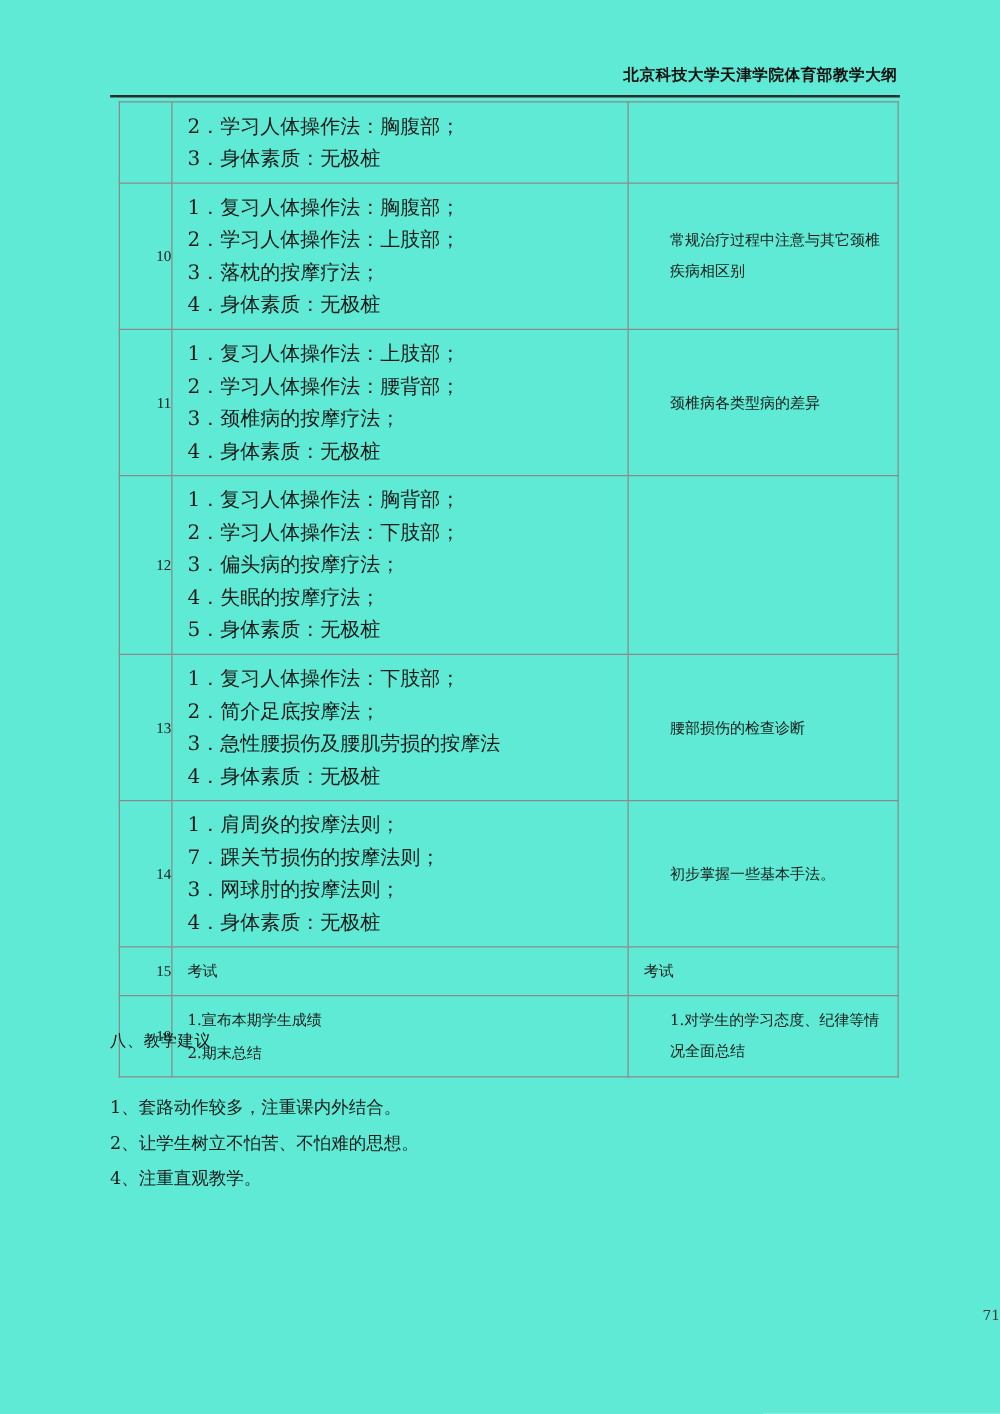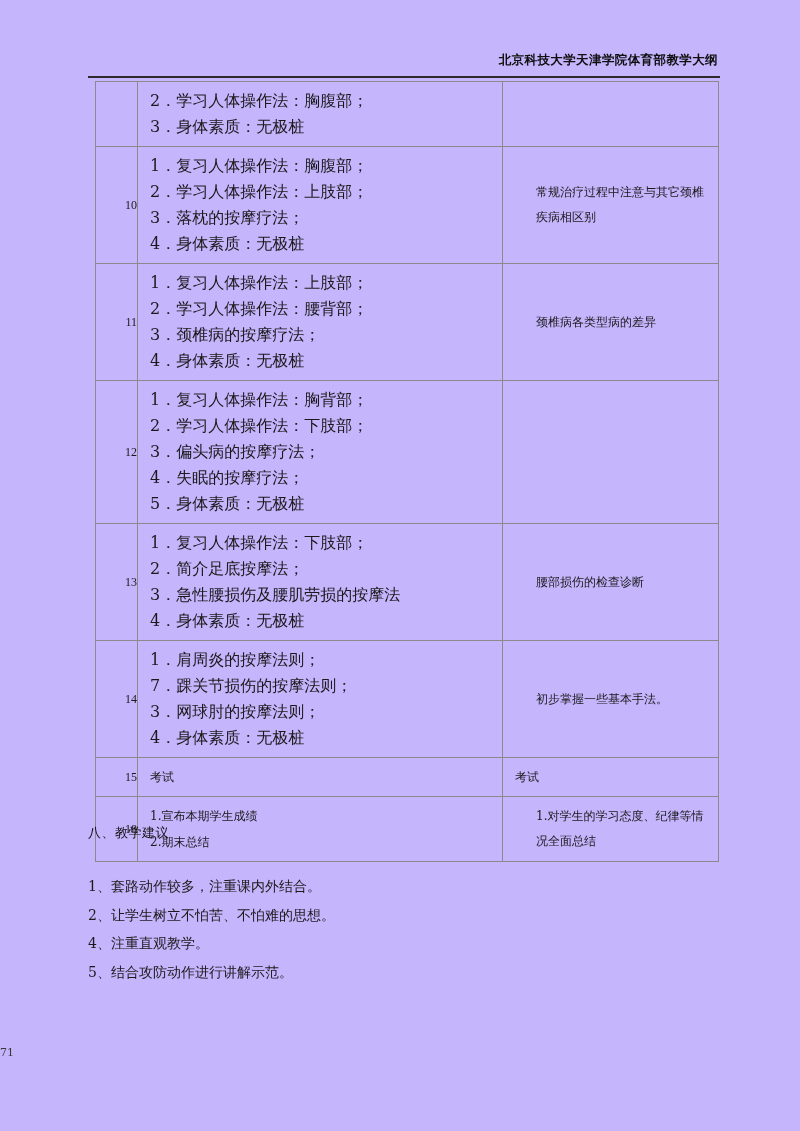--- a/index.html
+++ b/index.html
@@ -15,21 +15,21 @@
     color: #1a1a1a;
     overflow: hidden;
   }
 
   .page {
     position: absolute;
     left: 0;
     top: 0;
     width: 800px;
     height: 1131px;
-    background: #c4b5fd;
+    background: #5eead4;
   }
 
   
   .doc-header {
     position: absolute;
     left: 88px;
     top: 52px;
     width: 630px;
     text-align: right;
     font-family: "DejaVu Serif", "Liberation Serif", serif;
@@ -127,21 +127,21 @@
     line-height: 28.5px;
     color: #1a1a1a;
     white-space: nowrap;
   }
 
   .page-number {
     position: absolute;
     left: 0;
     top: 1046px;
     width: 800px;
-    text-align: left;
+    text-align: right;
     font-size: 11px;
     color: #3a3a3a;
   }
 </style>
 </head>
 <body>
 
 <div class="page">
 
   <div class="doc-header">北京科技大学天津学院体育部教学大纲</div>
@@ -267,18 +267,17 @@
 
     </tbody>
   </table>
 
   <div class="section-heading">八、教学建议</div>
 
   <div class="advice-list">
     <div class="advice-line">1、套路动作较多，注重课内外结合。</div>
     <div class="advice-line">2、让学生树立不怕苦、不怕难的思想。</div>
     <div class="advice-line">4、注重直观教学。</div>
-    <div class="advice-line">5、结合攻防动作进行讲解示范。</div>
   </div>
 
   <div class="page-number">71</div>
 
 </div>
 
 </body></html>

